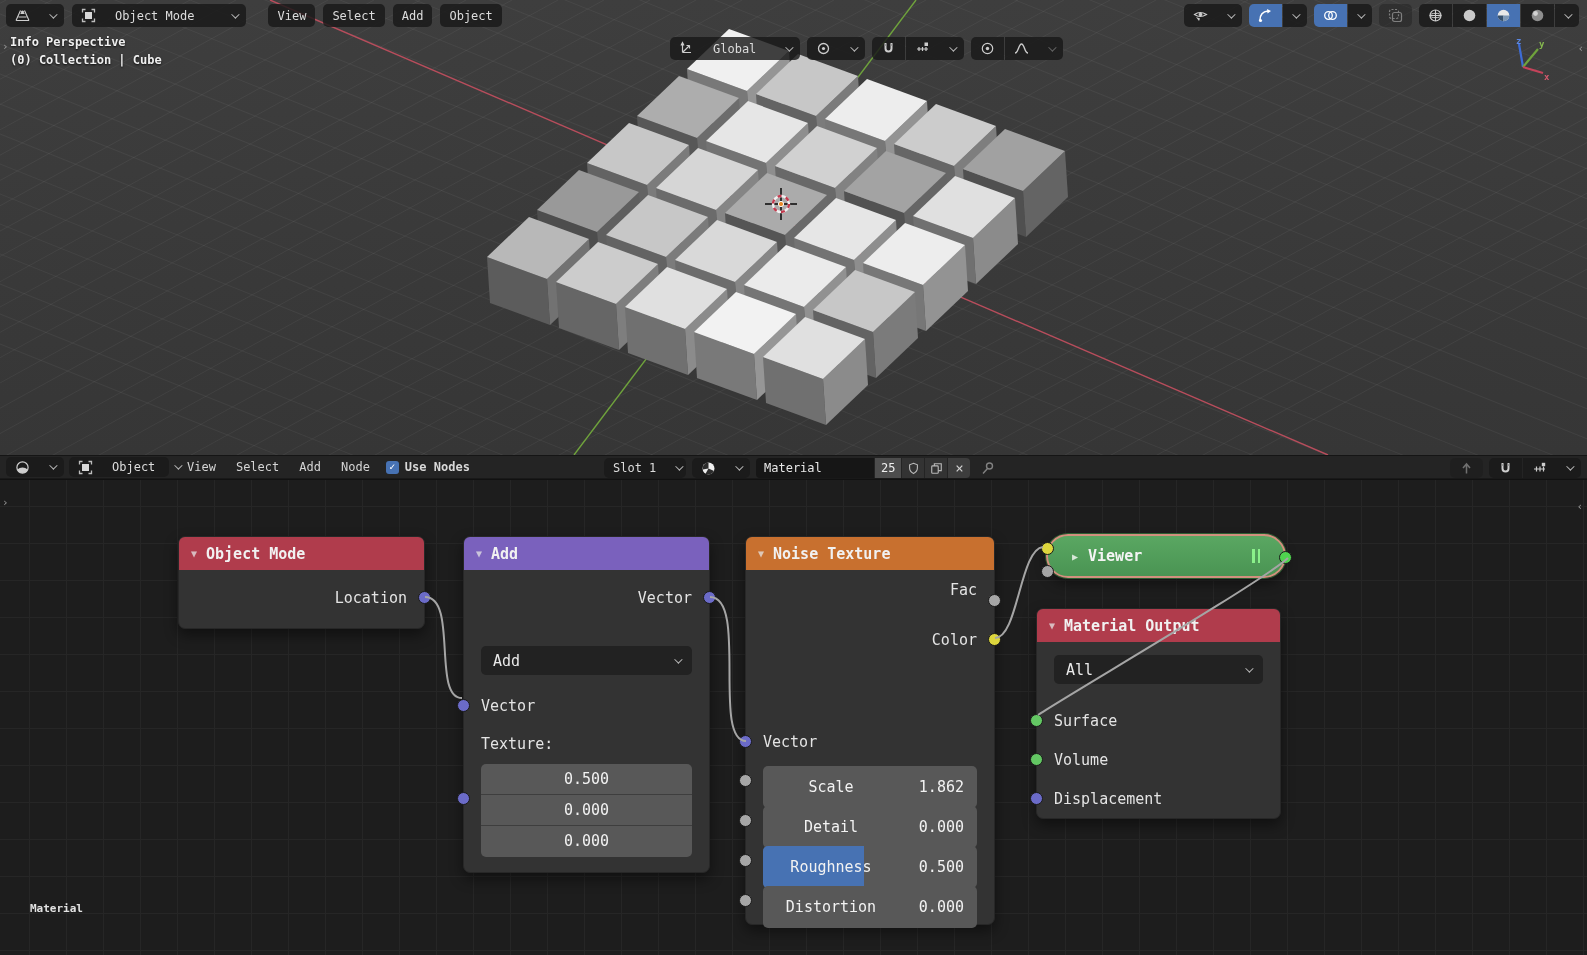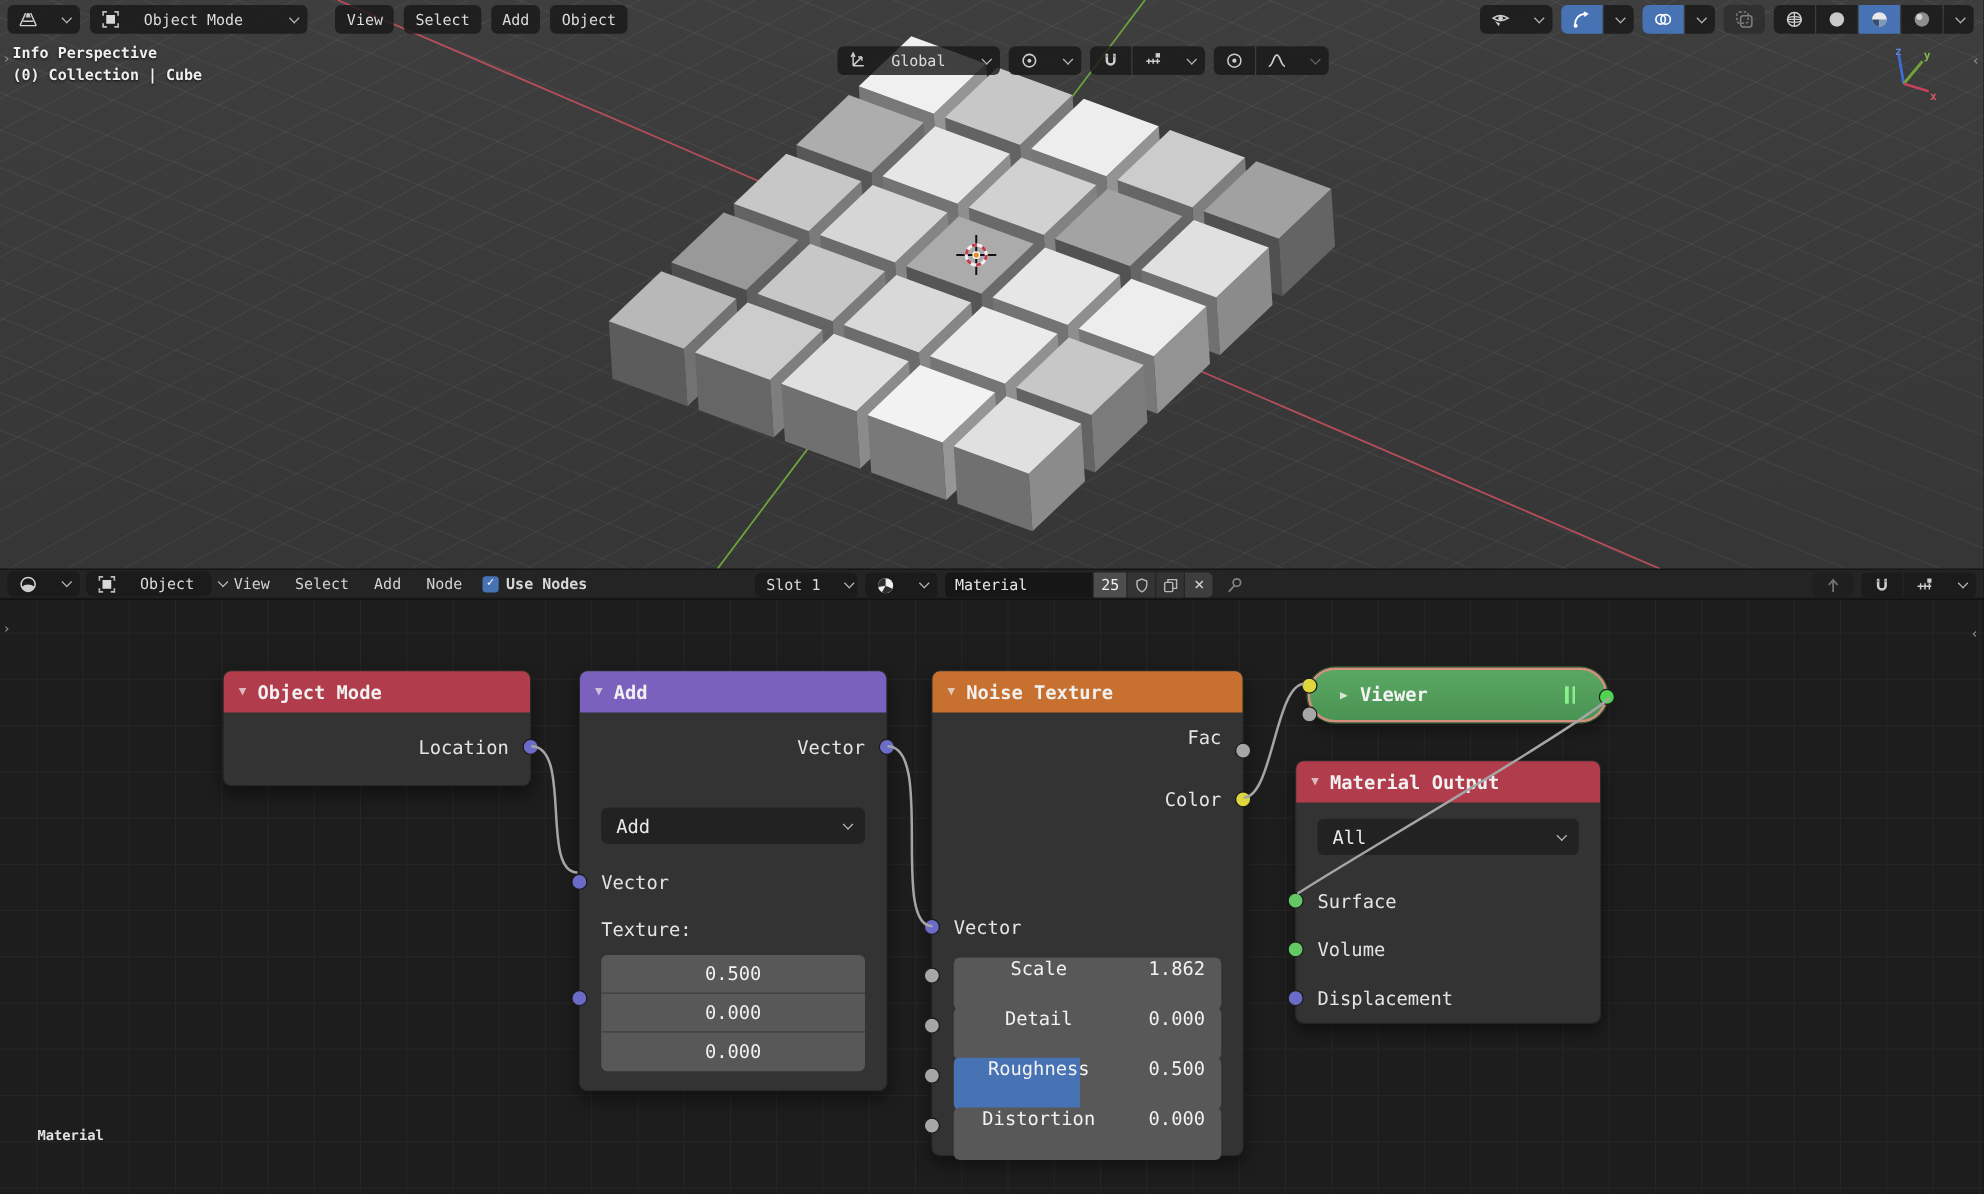--- a/index.html
+++ b/index.html
@@ -60,21 +60,21 @@
   .sock.yellow{background:#ddd63d;}
   .sock.green{background:#63c763;}
   .sock.bgreen{background:#4fd44f;}
   .dropdown{position:absolute;left:17px;right:17px;height:29px;background:#222;border-radius:5px;
             display:flex;align-items:center;padding:0 12px;color:#e9e9e9;}
   .dropdown .chev{margin-left:auto;}
   .vstack{position:absolute;left:17px;right:17px;border-radius:5px;overflow:hidden;background:#585858;}
   .vstack .vrow{height:31px;line-height:31px;text-align:center;color:#f2f2f2;border-bottom:1px solid #3e3e3e;}
   .vstack .vrow:last-child{border-bottom:none;}
   .slider{position:absolute;left:17px;right:17px;height:42px;background:#585858;border-radius:5px;overflow:hidden;
-          display:flex;color:#f2f2f2;}
+          display:flex;align-items:center;color:#f2f2f2;}
   .slider .fillbar{position:absolute;left:0;top:0;bottom:0;background:#4772b3;}
   .slider .lab{flex:1;text-align:center;position:relative;z-index:1;}
   .slider .val{width:78px;text-align:right;padding-right:13px;position:relative;z-index:1;}
   .viewer{position:absolute;border-radius:22px;background:linear-gradient(#5aa762,#4a9453);
           border:2px solid #d2907e;box-shadow:0 0 0 1px #2c5f33,0 6px 12px rgba(0,0,0,.4);
           display:flex;align-items:center;padding:0 24px;gap:10px;font-weight:bold;color:#f4f4f4;font-size:15px;}
   .viewer .tri{font-size:10px;color:#d8e8d8;}
   .pause{margin-left:auto;display:flex;gap:3px;}
   .pause i{display:block;width:2.5px;height:14px;background:#8af08a;}
   .ne-footer{position:absolute;left:30px;top:422px;font-size:11px;font-weight:bold;color:#e2e2e2;}

